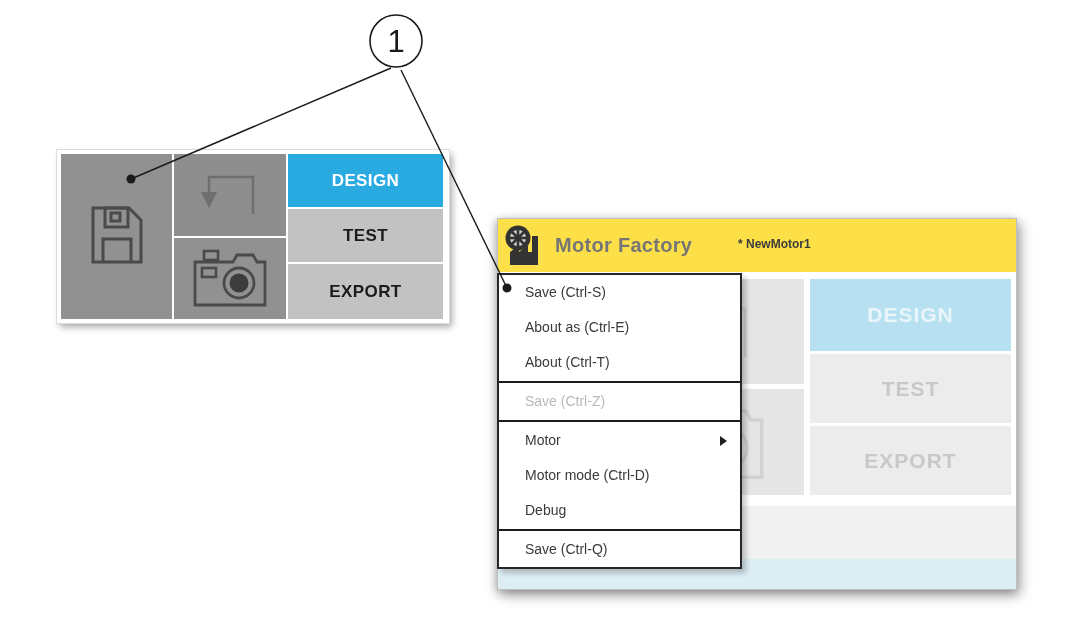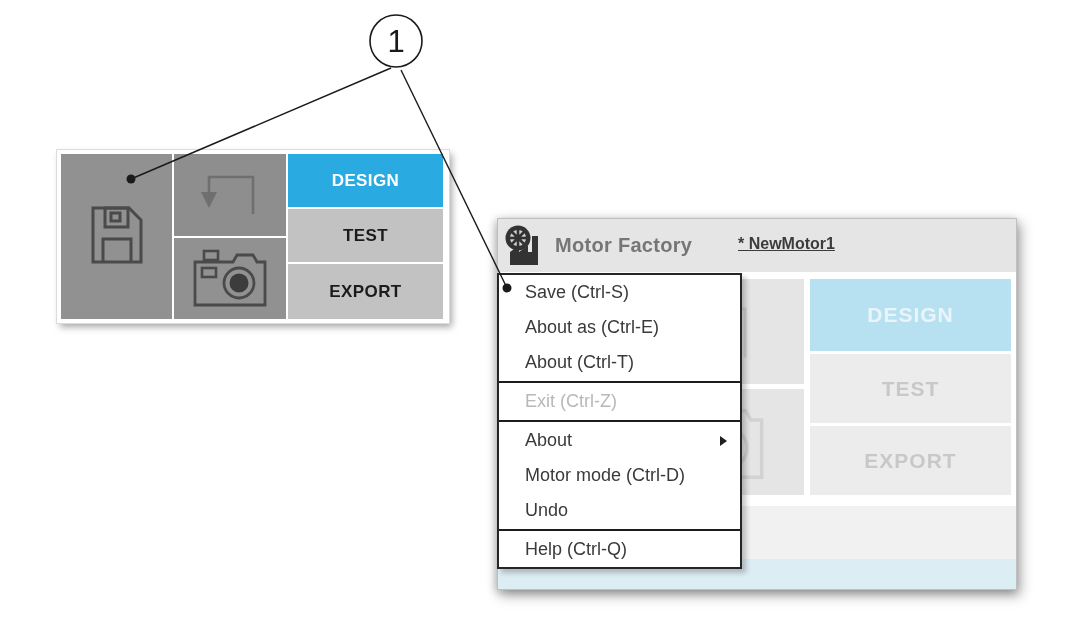--- a/index.html
+++ b/index.html
@@ -27,27 +27,27 @@
   .tab-test{height:53px;background:#c2c2c2;color:#1b1b1b;}
   .tab-export{flex:1;background:#c2c2c2;color:#1b1b1b;}
 
   
   .app-window{
     position:absolute;left:497px;top:218px;width:518px;height:370px;
     background:#ffffff;border:1px solid #bfbfbf;
     box-shadow:3px 5px 12px rgba(0,0,0,0.38), -2px 2px 8px rgba(0,0,0,0.18);
   }
   .app-header{
-    position:absolute;left:0;top:0;width:100%;height:53px;background:#e5e5e5;
+    position:absolute;left:0;top:0;width:100%;height:53px;background:#fde047;
     display:flex;align-items:center;
   }
   .app-logo{margin-left:5px;width:44px;height:44px;flex:none;}
   .app-title{font-size:20px;font-weight:600;color:#767676;margin-left:8px;letter-spacing:0.3px;}
   .doc-title{position:absolute;left:240px;top:0;height:50px;display:flex;align-items:center;
-             font-size:16px;font-weight:600;color:#3c3c3c;text-decoration:underline;}
+             font-size:12px;font-weight:600;color:#3c3c3c;}
   
   .f-cell{position:absolute;background:#e5e5e5;}
   .f-save{left:12px;top:60px;width:112px;height:216px;}
   .f-arrow{left:128px;top:60px;width:178px;height:105px;display:flex;align-items:center;justify-content:center;}
   .f-camera{left:128px;top:170px;width:178px;height:106px;display:flex;align-items:center;justify-content:center;}
   .w-tab{position:absolute;left:312px;width:201px;display:flex;align-items:center;justify-content:center;
          font-size:21px;font-weight:600;letter-spacing:1px;cursor:default;}
   .w-design{top:60px;height:72px;background:#b7e1f1;color:#eaf5fb;}
   .w-test{top:135px;height:69px;background:#ececec;color:#c8c8c8;}
   .w-export{top:207px;height:69px;background:#ececec;color:#c8c8c8;}
@@ -55,21 +55,21 @@
   .band-blue{position:absolute;left:0;top:340px;width:100%;height:30px;background:#dcedf4;}
 
   
   .menu{
     position:absolute;left:-1px;top:54px;width:241px;background:#ffffff;
     border:2px solid #262626;z-index:20;padding:0;
     box-shadow:4px 4px 5px rgba(0,0,0,0.22);
   }
   .menu-item{
     position:relative;height:35px;line-height:35px;padding-left:26px;
-    font-size:18px;color:#3a3a3a;white-space:nowrap;cursor:default;
+    font-size:14px;color:#3a3a3a;white-space:nowrap;cursor:default;
   }
   .menu-item.disabled{color:#b8b8b8;}
   .menu-sep{height:2px;background:#1c1c1c;margin:1px 0;}
   .submenu-arrow{
     position:absolute;right:13px;top:50%;margin-top:-5px;width:0;height:0;
     border-left:7px solid #1f1f1f;border-top:5px solid transparent;border-bottom:5px solid transparent;
   }
 
   
   .callout-overlay{position:absolute;left:0;top:0;width:1085px;height:636px;z-index:50;pointer-events:none;}
@@ -168,30 +168,30 @@
   <div class="w-tab w-export">EXPORT</div>
 
   <div class="band-gray"></div>
   <div class="band-blue"></div>
 
   <div class="menu">
     <div class="menu-item">Save (Ctrl-S)</div>
     <div class="menu-item">About as (Ctrl-E)</div>
     <div class="menu-item">About (Ctrl-T)</div>
     <div class="menu-sep"></div>
-    <div class="menu-item disabled">Exit (Ctrl-Z)</div>
+    <div class="menu-item disabled">Save (Ctrl-Z)</div>
     <div class="menu-sep"></div>
     <div class="menu-item">
-      <span>About</span>
+      <span>Motor</span>
       <span class="submenu-arrow"></span>
     </div>
     <div class="menu-item">Motor mode (Ctrl-D)</div>
-    <div class="menu-item">Undo</div>
+    <div class="menu-item">Debug</div>
     <div class="menu-sep"></div>
-    <div class="menu-item">Help (Ctrl-Q)</div>
+    <div class="menu-item">Save (Ctrl-Q)</div>
   </div>
 </div>
 
 <svg class="callout-overlay" viewBox="0 0 1085 636">
   <line x1="391" y1="68" x2="131" y2="179" stroke="#1a1a1a" stroke-width="1.4"></line>
   <line x1="401" y1="70" x2="507" y2="288" stroke="#1a1a1a" stroke-width="1.4"></line>
   <circle cx="131" cy="179" r="4.5" fill="#1a1a1a"></circle>
   <circle cx="507" cy="288" r="4.5" fill="#1a1a1a"></circle>
   <circle cx="396" cy="41" r="26" fill="#ffffff" stroke="#1a1a1a" stroke-width="1.6"></circle>
   <text x="396" y="52" text-anchor="middle" font-size="31" fill="#1a1a1a" font-family="Liberation Sans, sans-serif">1</text>

